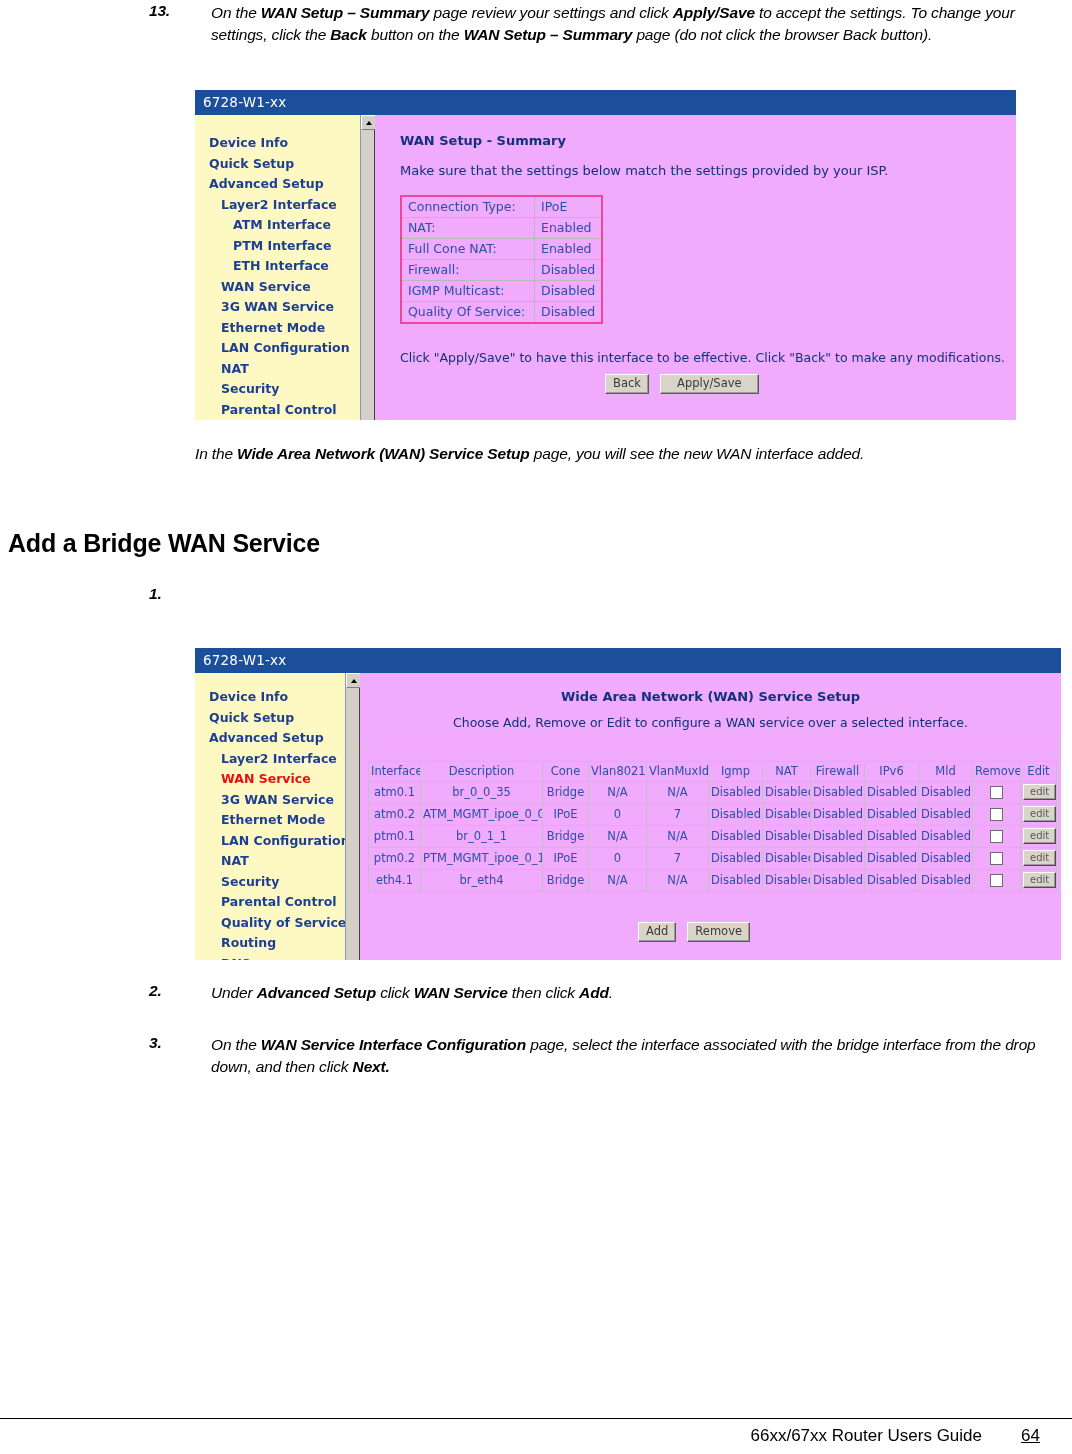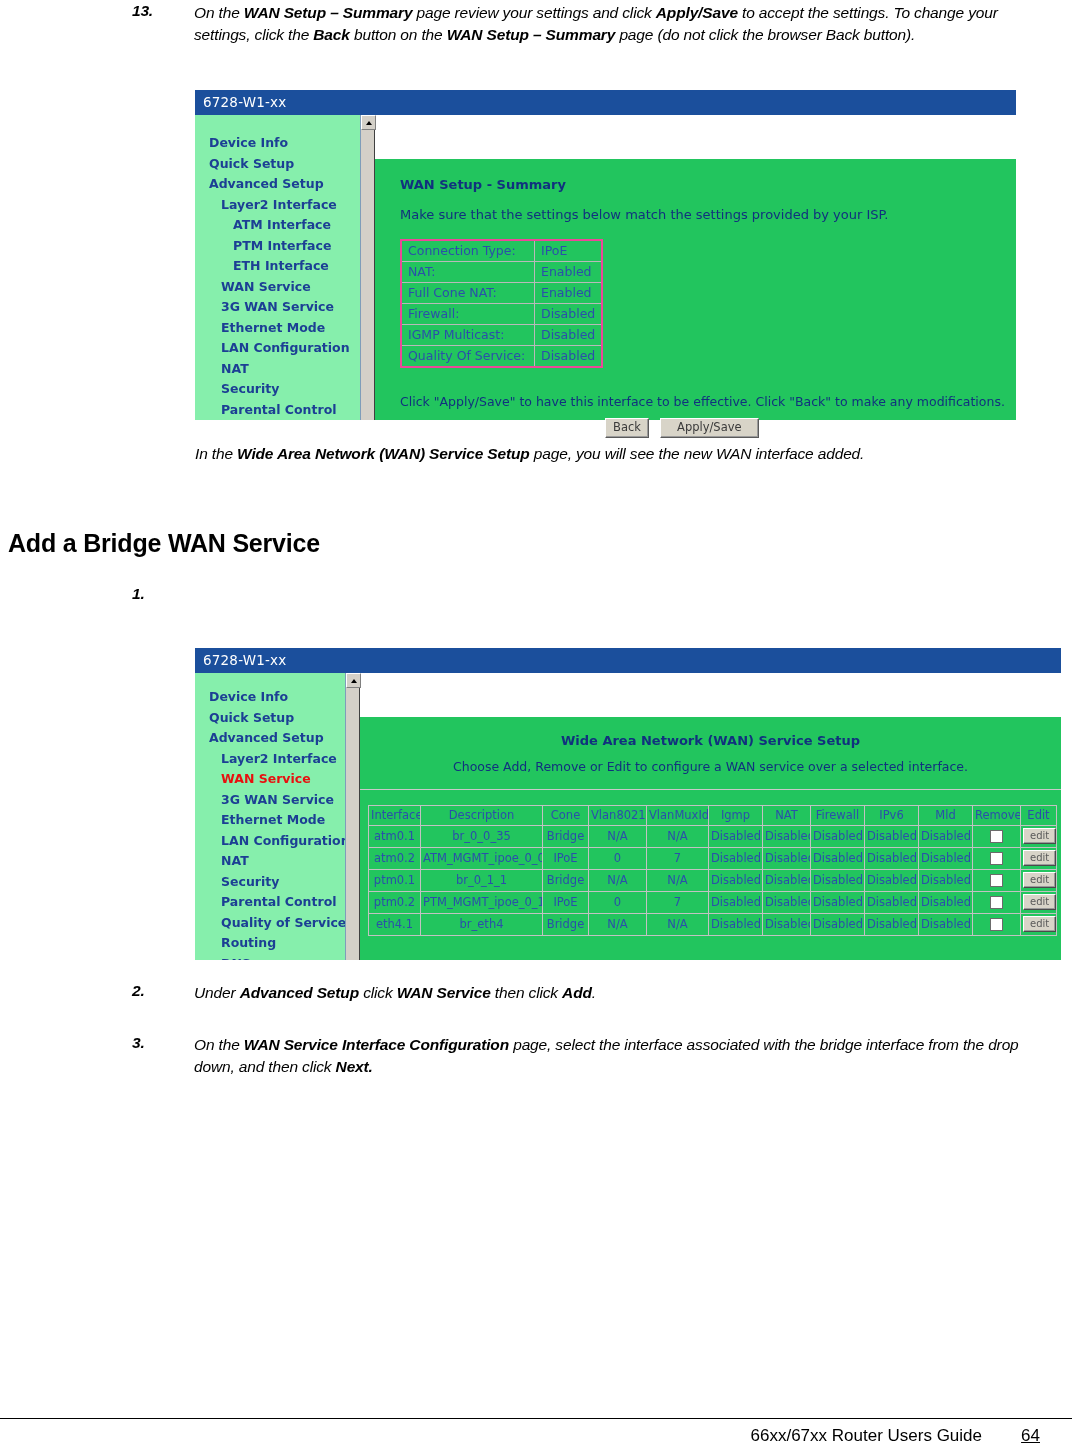--- a/index.html
+++ b/index.html
@@ -21,20 +21,21 @@
     position: absolute;
     display: flex;
   }
   .step-num {
     font-weight: bold;
     font-size: 15.5px;
     font-style: italic;
     width: 62px;
     flex: 0 0 62px;
     letter-spacing: -0.2px;
+    margin-left: 17px;
   }
   .step-body {
     font-style: italic;
     font-size: 15.5px;
     line-height: 21.5px;
     letter-spacing: -0.15px;
   }
   .step-body b { font-weight: bold; }
 
   .para {
@@ -93,21 +94,21 @@
   .shot-inner {
     display: flex;
     position: relative;
     box-sizing: border-box;
   }
 
   
   .nav {
     box-sizing: border-box;
     padding-top: 18px;
-    background: #86efac;
+    background: #fef9c3;
     flex: 0 0 auto;
   }
   .nav-item {
     font-size: 12.5px;
     font-weight: bold;
     color: #1c3f94;
     line-height: 20.5px;
     white-space: nowrap;
     font-family: "DejaVu Sans", sans-serif;
   }
@@ -148,24 +149,23 @@
   .sb-track {
     position: absolute;
     top: 15px; left: 0; right: 0; bottom: 0;
     background: #d4d0c8;
   }
 
   
   .pane {
     flex: 1 1 auto;
     position: relative;
-    background: #22c55e;
-    box-sizing: border-box;
-    font-family: "DejaVu Sans", sans-serif;
-    margin-top: 44px;
+    background: #f0abfc;
+    box-sizing: border-box;
+    font-family: "DejaVu Sans", sans-serif;
   }
 
   .pane-title {
     color: #11317e;
     font-weight: bold;
     font-size: 13px;
   }
   .pane-sub {
     color: #11317e;
     font-size: 13px;

